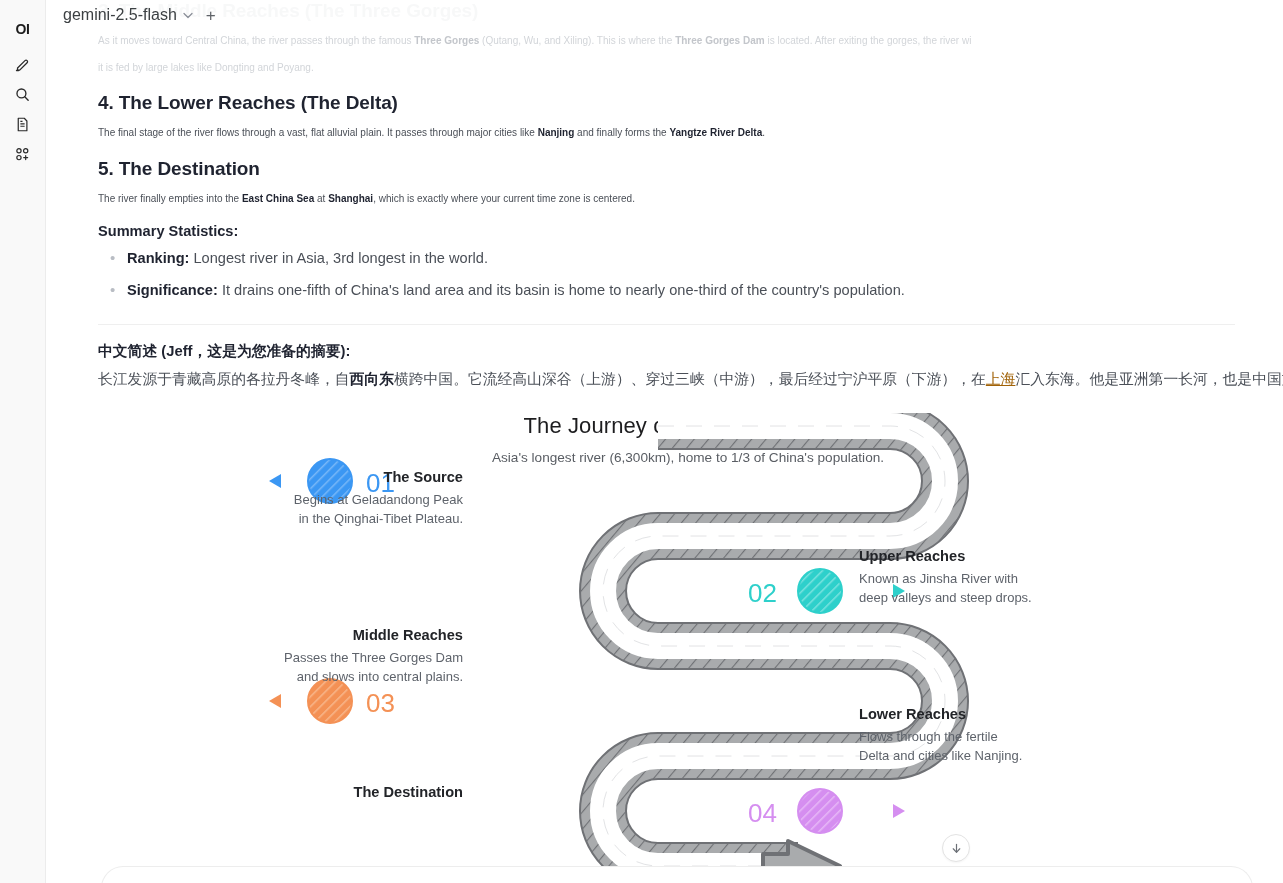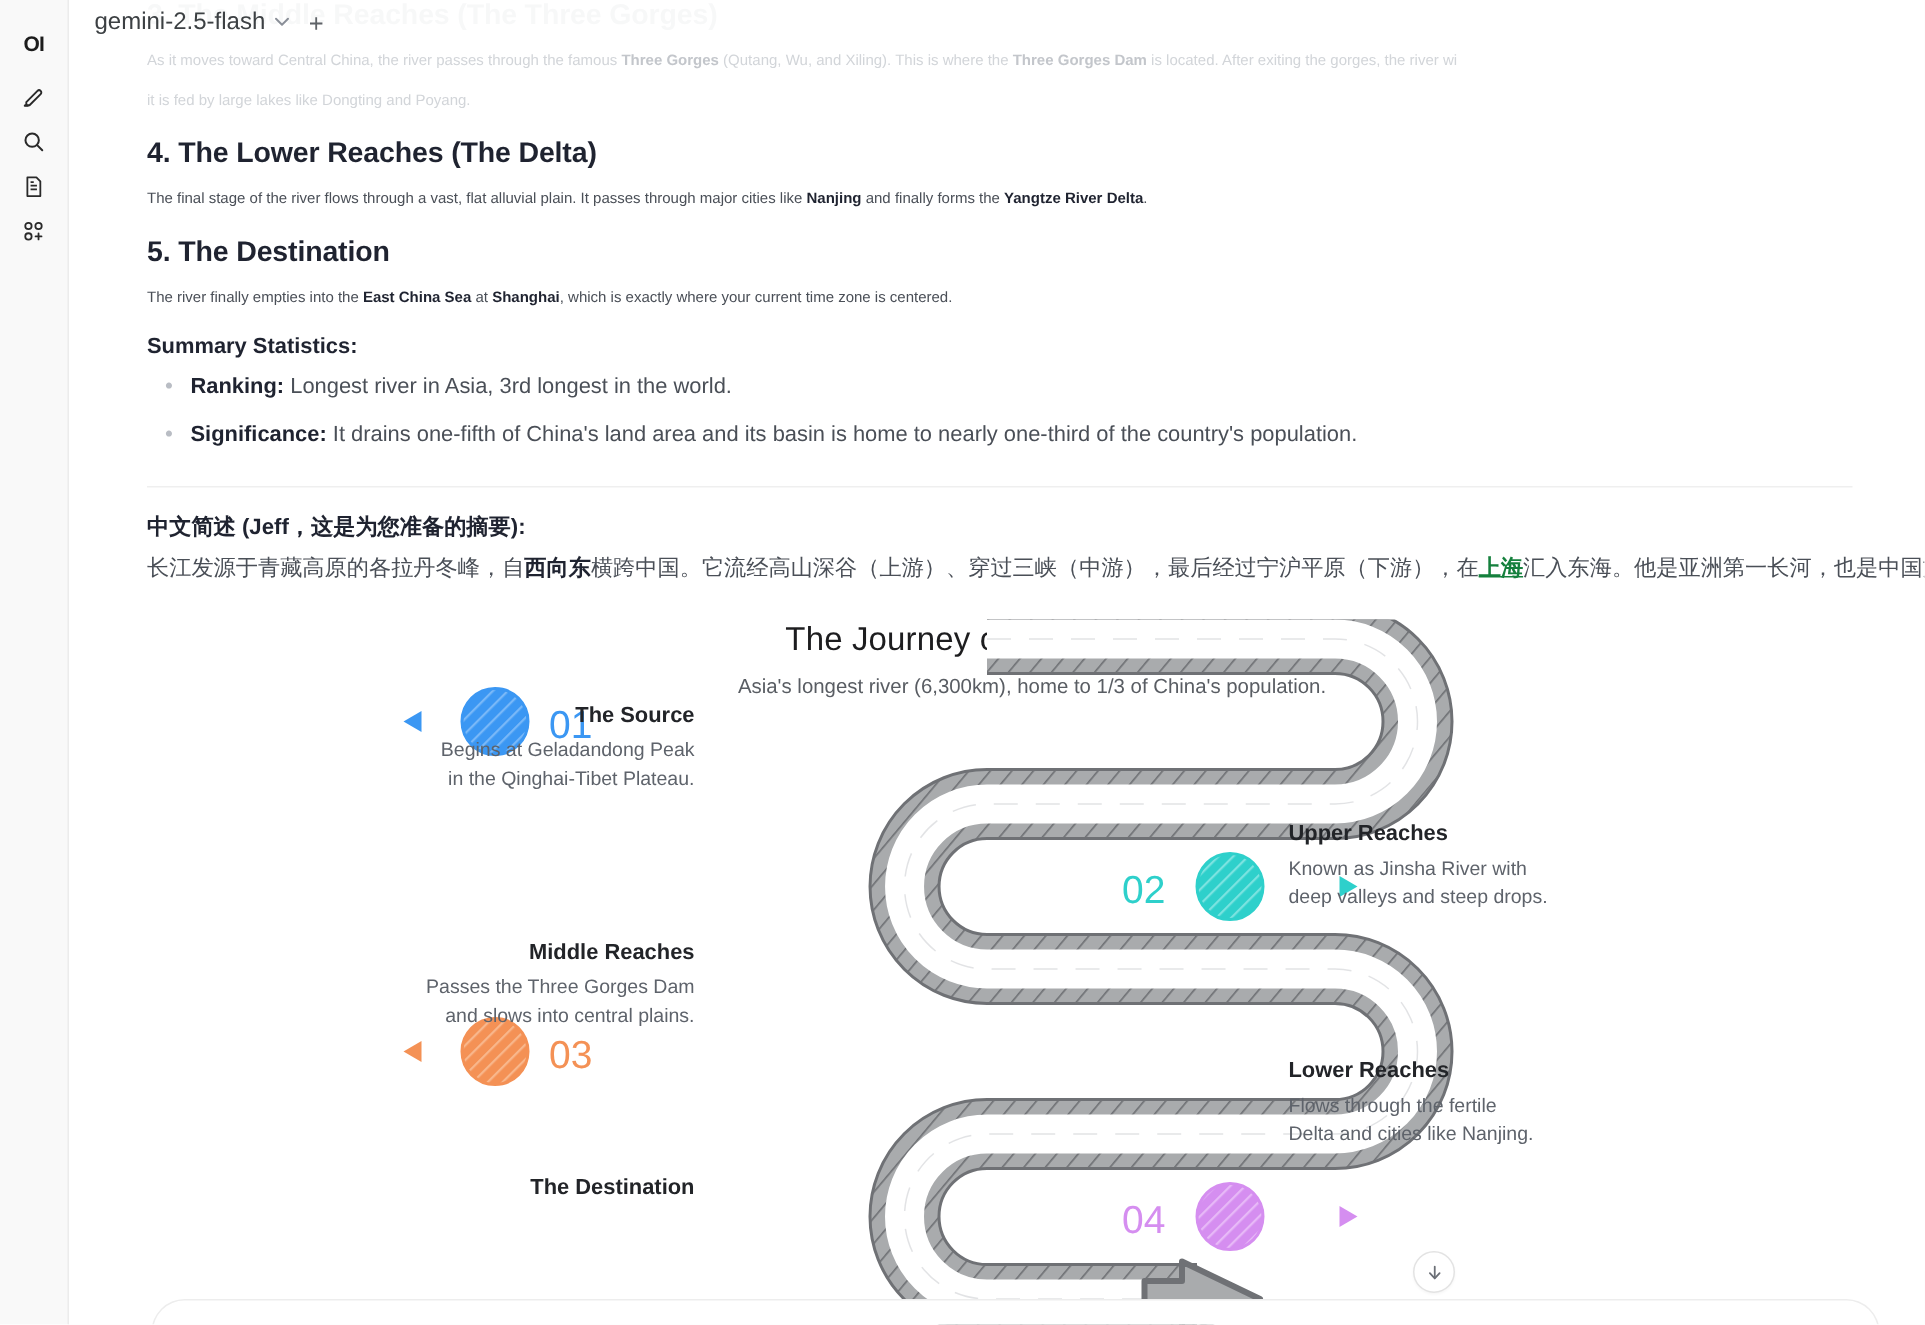--- a/index.html
+++ b/index.html
@@ -93,21 +93,21 @@
     content: "•"; position: absolute; left: 12px; top: -1px;
     color: #b9bdc4; font-size: 15px;
   }
   ul.stats li b { color: #1f2330; font-weight: 700; }
 
   .divider { height: 1px; background: #efefef; margin: 22px 0 17px 0; }
 
   h4.cnhead { font-size: 14.8px; font-weight: 700; color: #1f2330; }
   p.cn { font-size: 14.8px; line-height: 1.6; color: #4a4f57; margin-top: 7px; white-space: nowrap; }
   p.cn b { color: #1f2330; font-weight: 700; }
-  p.cn u { text-decoration: underline; color: #15803d; font-weight: 700; }
+  p.cn u { text-decoration: underline; color: #a16207; font-weight: 400; }
 
   
   .info { position: relative; margin-top: 22px; width: 1180px; height: 500px; }
   .info-title {
     text-align: center; font-size: 22px; font-weight: 400;
     color: #1d1d1f; letter-spacing: 0.1px;
   }
   .info-sub {
     text-align: center; font-size: 13.6px; color: #595d63; margin-top: 11px;
   }

